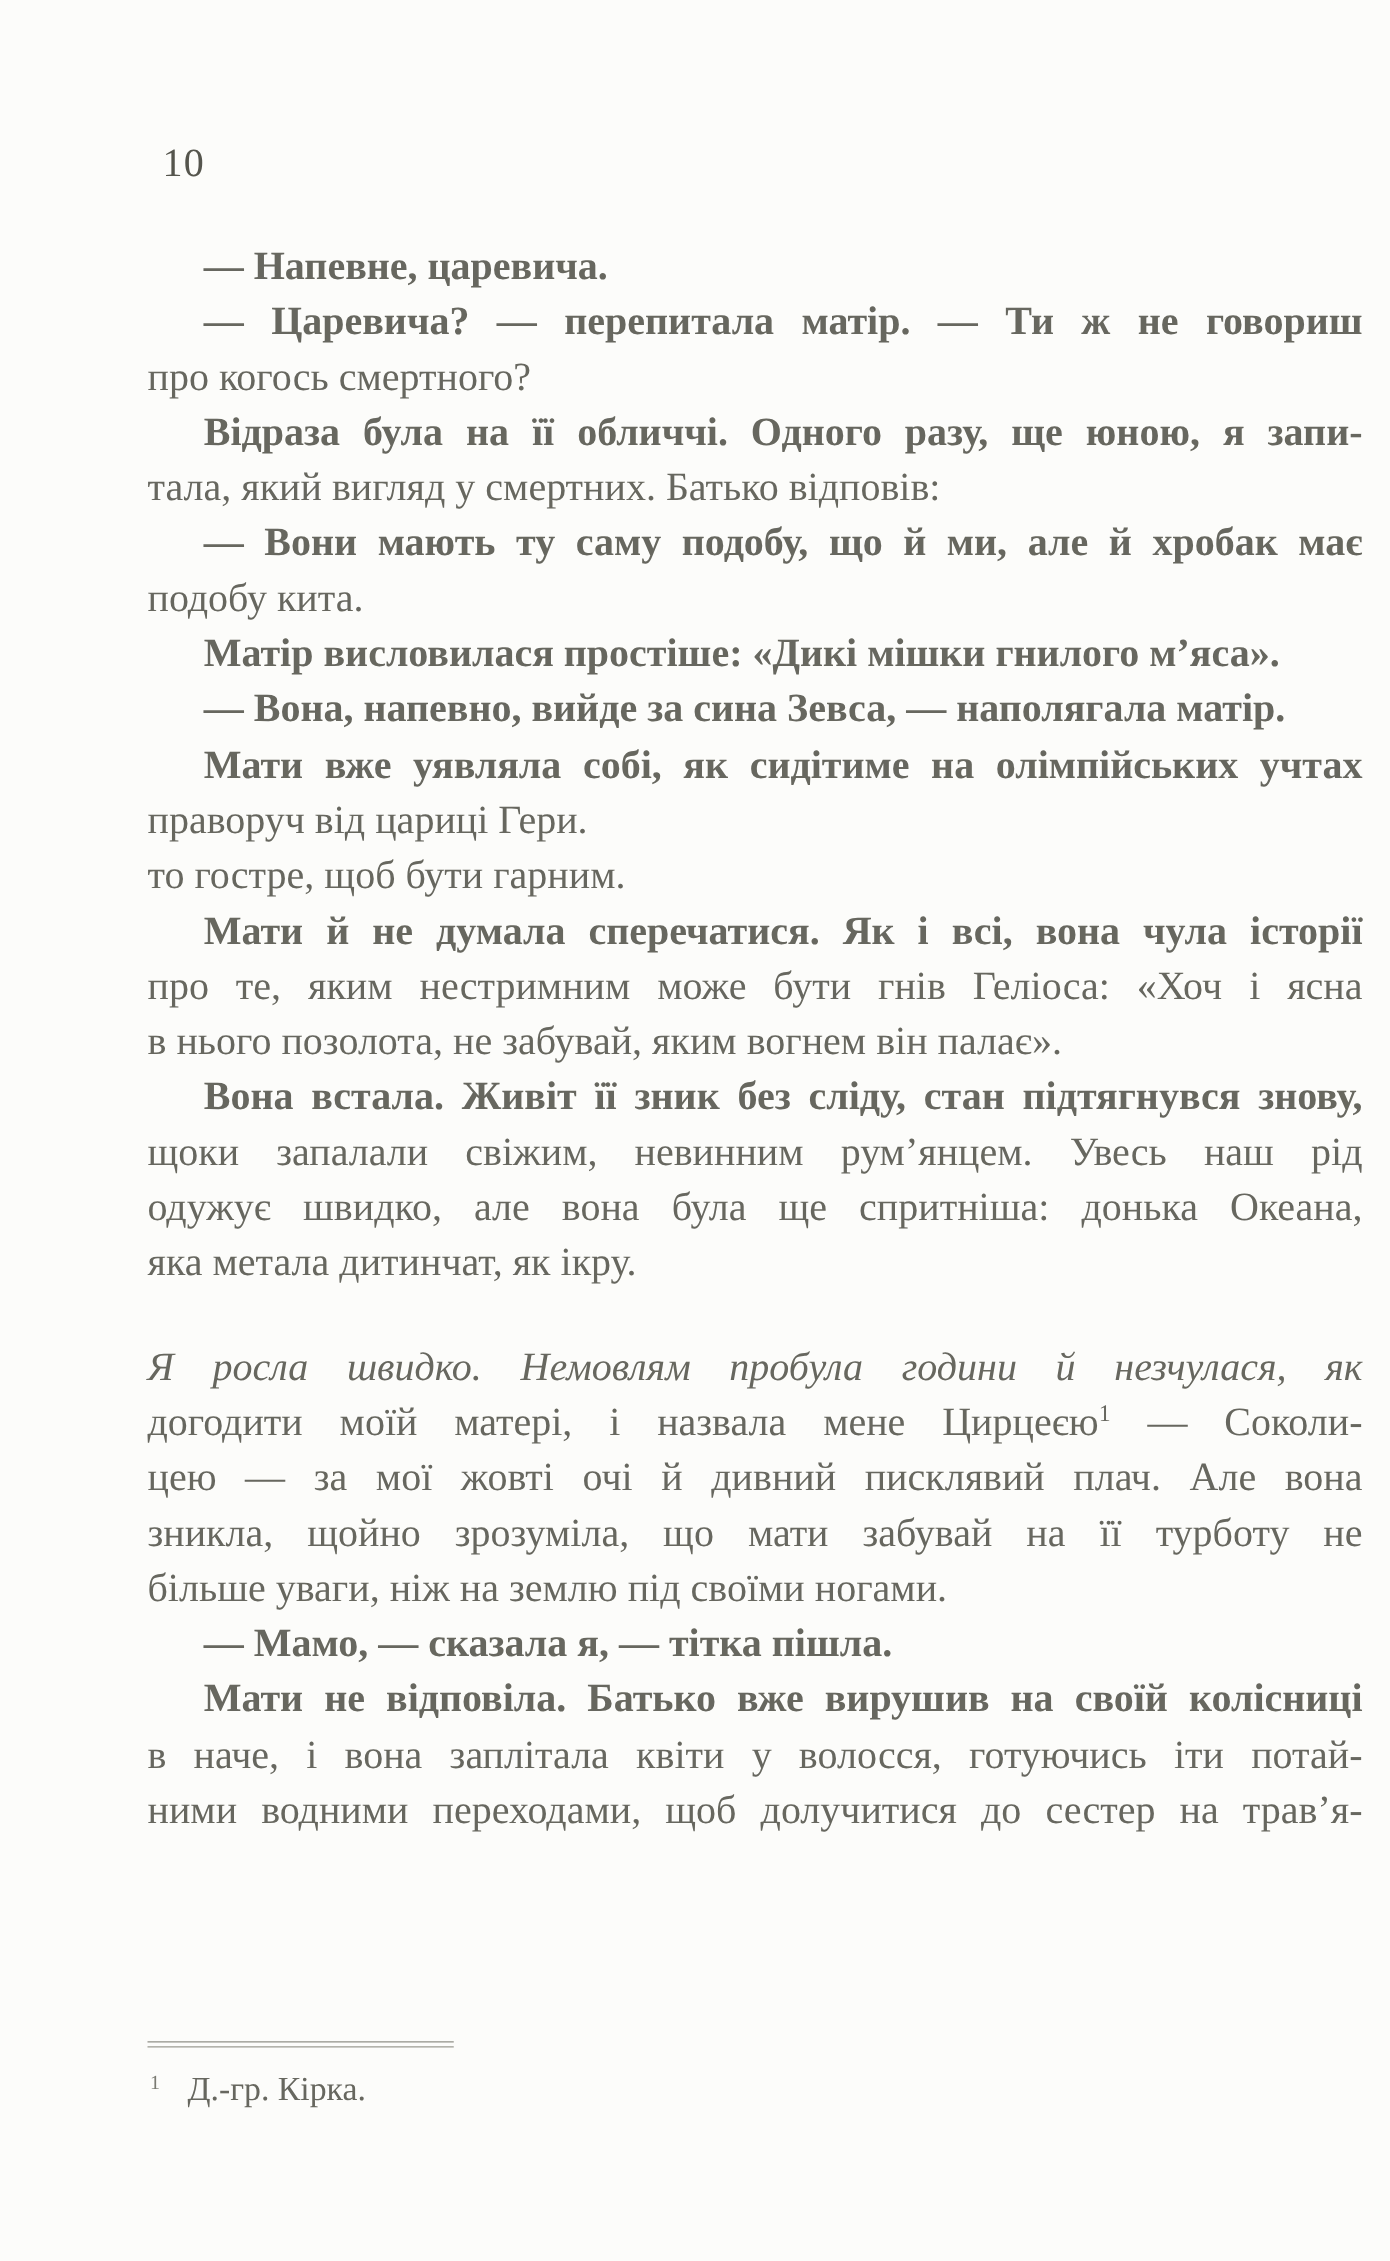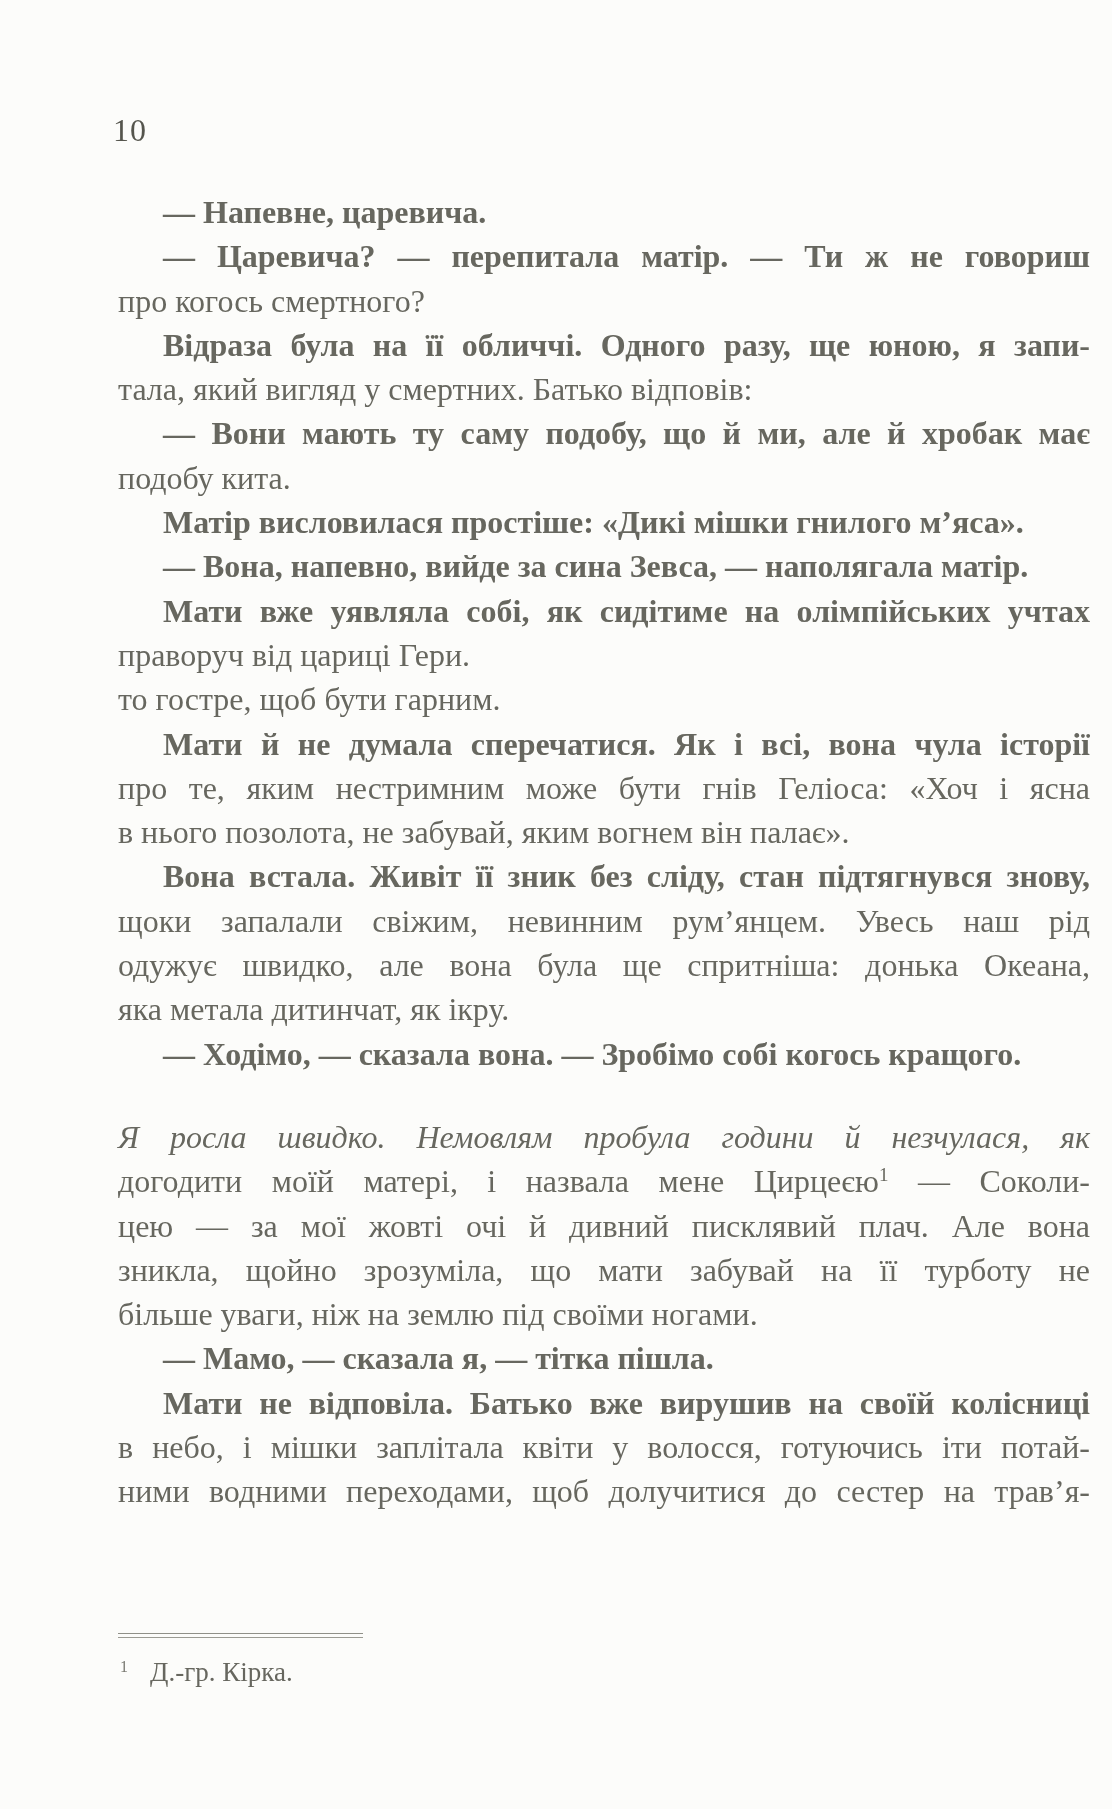--- a/index.html
+++ b/index.html
@@ -11,21 +11,21 @@
     position: relative;
     width: 1112px;
     height: 1809px;
     background: #fcfcfa;
     overflow: hidden;
     font-family: "Liberation Serif", "DejaVu Serif", serif;
     color: #67675f;
   }
   .page-number {
     position: absolute;
-    left: 113px;
+    left: 130px;
     top: 114px;
     font-size: 32px;
     line-height: 1;
     letter-spacing: 1px;
     color: #55554d;
   }
   .body-text {
     position: absolute;
     left: 118px;
     top: 190px;
@@ -90,29 +90,28 @@
       <div class="line ind fill"><span>Мати вже уявляла собі, як сидітиме на олімпійських учтах</span></div>
       <div class="line"><span>праворуч від цариці Гери.</span></div>
       <div class="line"><span>то гостре, щоб бути гарним.</span></div>
       <div class="line ind fill"><span>Мати й не думала сперечатися. Як і всі, вона чула історії</span></div>
       <div class="line fill"><span>про те, яким нестримним може бути гнів Геліоса: «Хоч і ясна</span></div>
       <div class="line"><span>в нього позолота, не забувай, яким вогнем він палає».</span></div>
       <div class="line ind fill"><span>Вона встала. Живіт її зник без сліду, стан підтягнувся знову,</span></div>
       <div class="line fill"><span>щоки запалали свіжим, невинним рум’янцем. Увесь наш рід</span></div>
       <div class="line fill"><span>одужує швидко, але вона була ще спритніша: донька Океана,</span></div>
       <div class="line"><span>яка метала дитинчат, як ікру.</span></div>
-      <div class="line ind"><span>— Ходімо, — сказала вона. — Зробімо собі когось кращого.</span></div>
       <div class="line fill gap"><span>Я росла швидко. Немовлям пробула години й незчулася, як</span></div>
       <div class="line fill"><span>догодити моїй матері, і назвала мене Цирцеєю</span><span class="sup">1</span><span> — </span><span class="i">Соколи-</span></div>
       <div class="line fill"><span class="i">цею</span><span> — за мої жовті очі й дивний писклявий плач. Але вона</span></div>
       <div class="line fill"><span>зникла, щойно зрозуміла, що мати забувай на її турботу не</span></div>
       <div class="line"><span>більше уваги, ніж на землю під своїми ногами.</span></div>
       <div class="line ind"><span>— Мамо, — сказала я, — тітка пішла.</span></div>
       <div class="line ind fill"><span>Мати не відповіла. Батько вже вирушив на своїй колісниці</span></div>
-      <div class="line fill"><span>в небо, і мішки заплітала квіти у волосся, готуючись іти потай-</span></div>
+      <div class="line fill"><span>в наче, і вона заплітала квіти у волосся, готуючись іти потай-</span></div>
       <div class="line fill"><span>ними водними переходами, щоб долучитися до сестер на трав’я-</span></div>
     </div>
 
   <div>
     <div class="fn-rule"></div>
     <div class="fn-line">
       <span class="fn-marker">1</span><span class="fn-body"><span class="i">Д.-гр.</span><span> Кірка.</span></span>
     </div>
   </div>
 </div>

